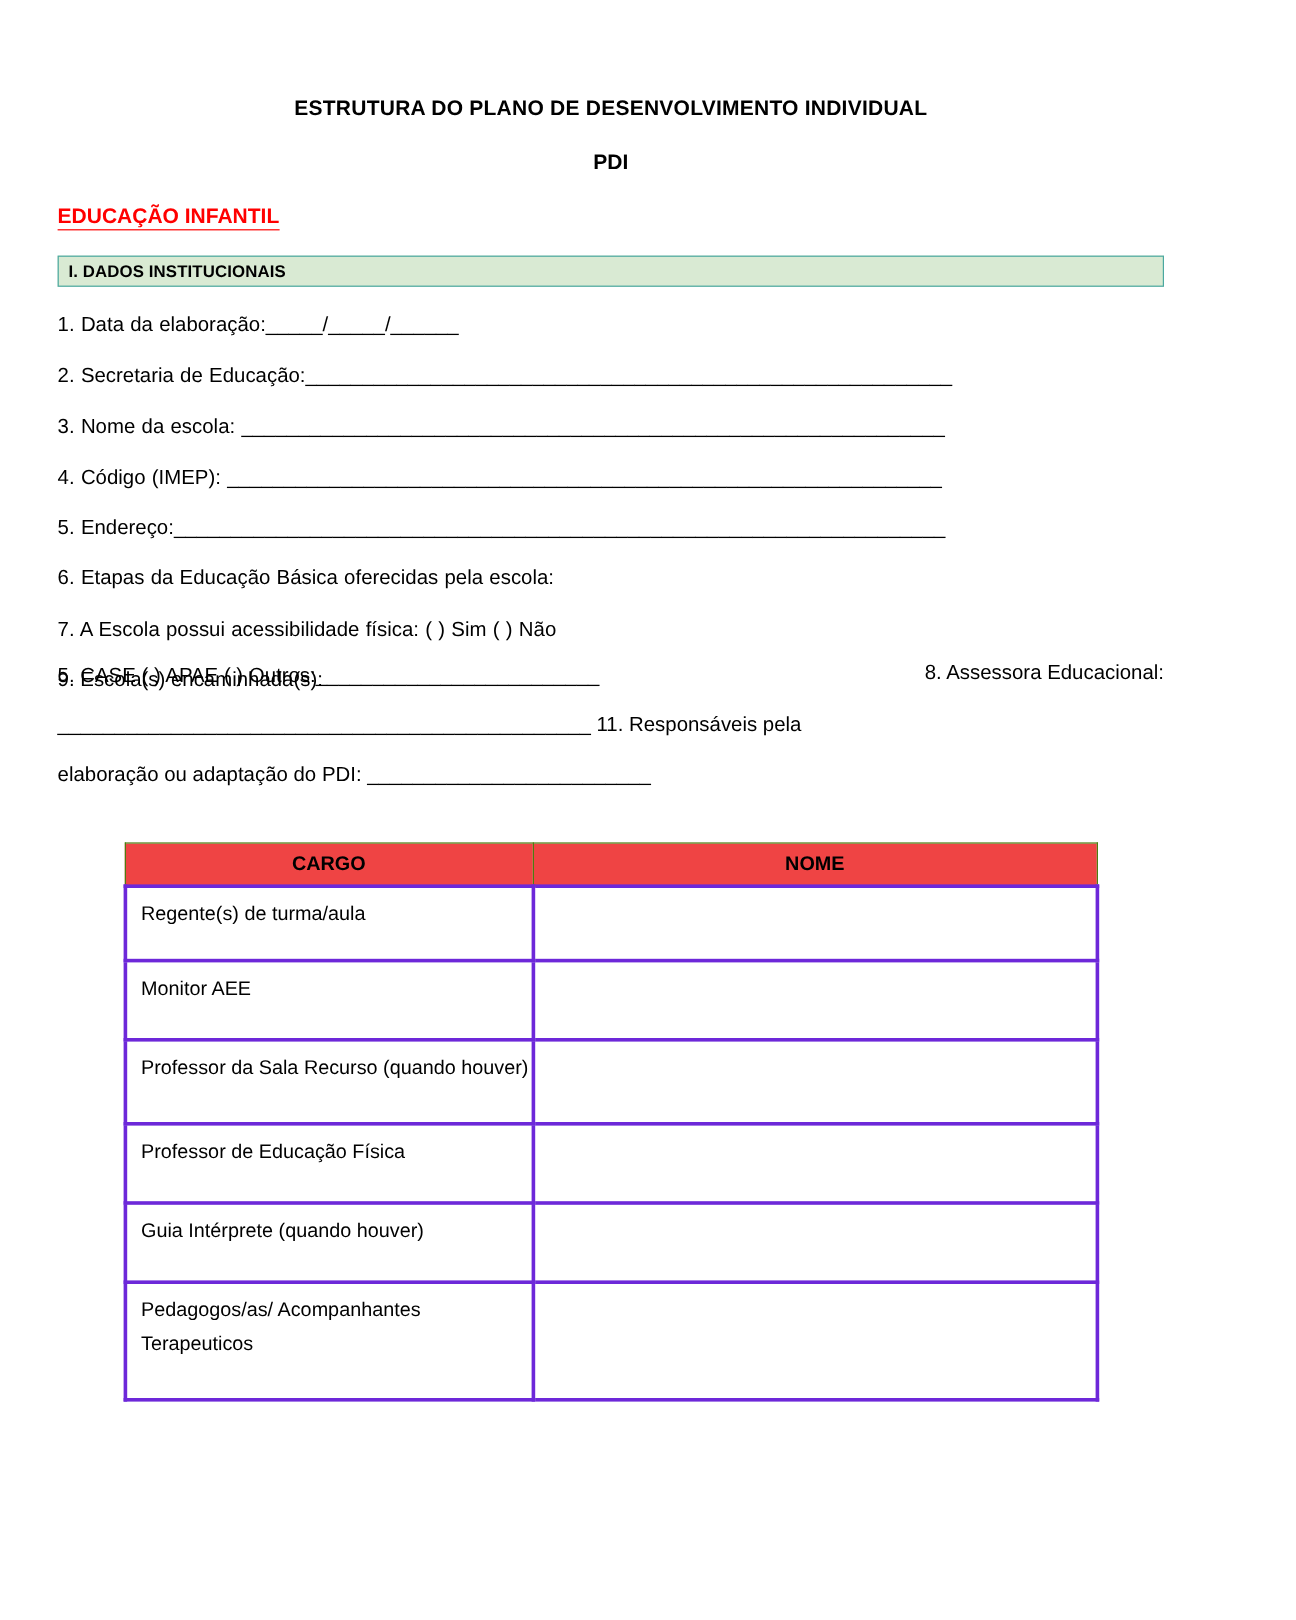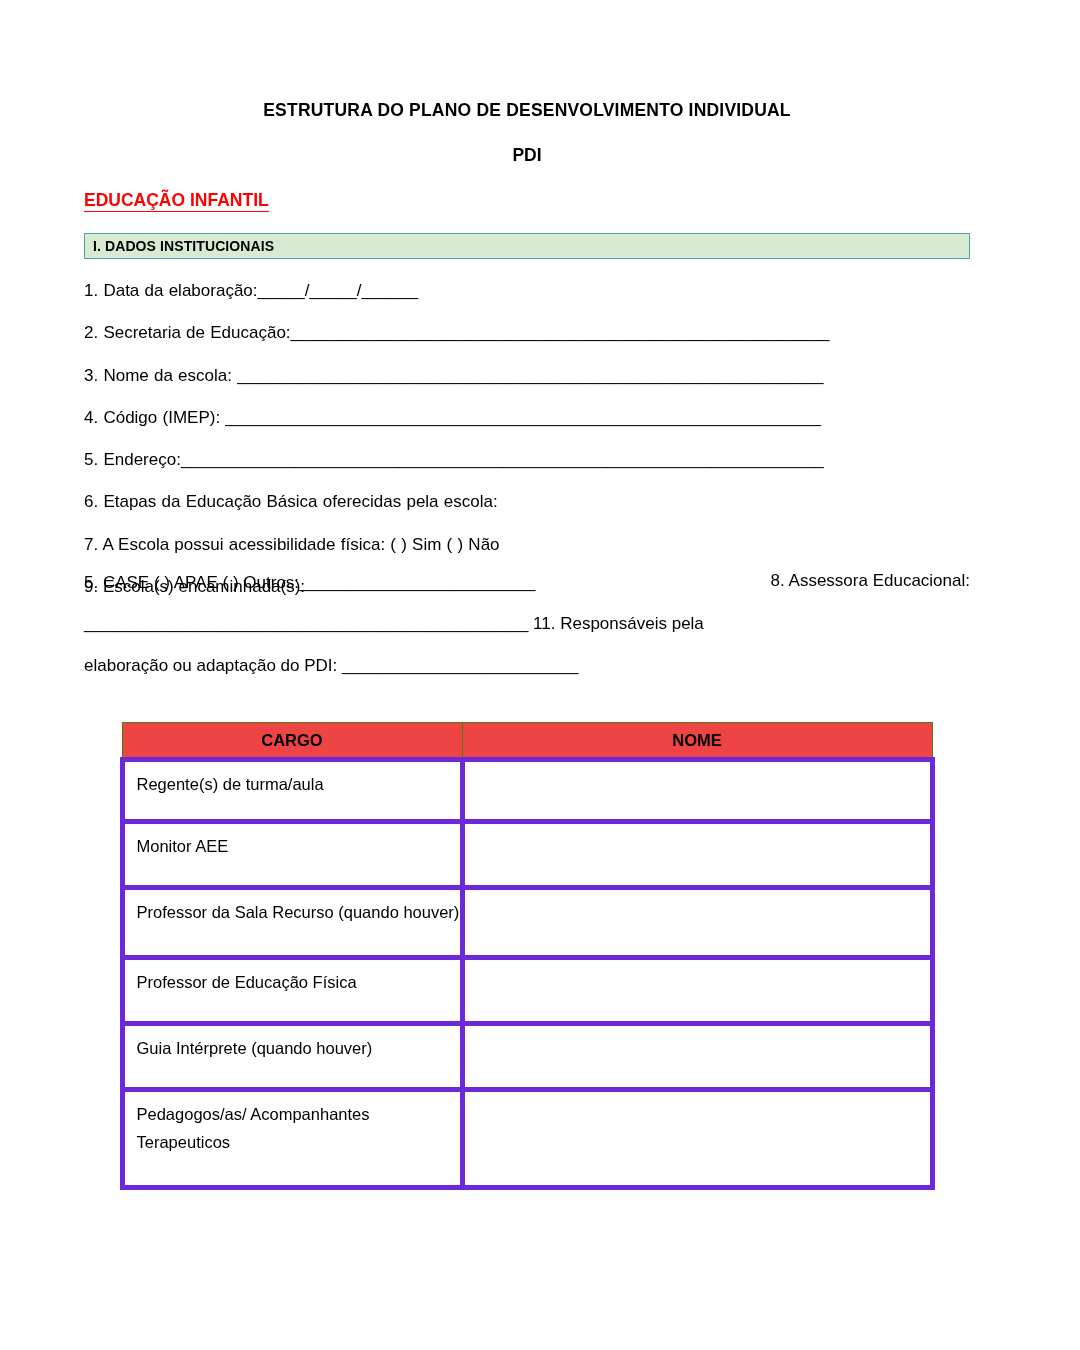--- a/index.html
+++ b/index.html
@@ -13,22 +13,21 @@
     font-family: "Liberation Sans", sans-serif;
     color: #000000;
     position: relative;
     overflow: hidden;
   }
   .page {
     position: relative;
     width: 1080px;
     height: 1026px;
     box-sizing: border-box;
-    padding: 60px 110px 0 84px;
-    margin-top: 20px;
+    padding: 60px 110px 0 48px;
   }
   .doc-title {
     text-align: center;
     font-weight: bold;
     font-size: 17.5px;
     letter-spacing: 0.2px;
     margin: 20px 0 0 0;
   }
   .doc-subtitle {
     text-align: center;
@@ -107,21 +106,21 @@
   table.cargo th {
     border: 1px solid #4d7c0f;
     background: #ef4444;
     font-size: 16.5px;
     font-weight: bold;
     text-align: center;
     height: 34px;
     padding: 0;
   }
   table.cargo td {
-    border: 5px solid #6d28d9;
+    border: 3px solid #6d28d9;
     font-size: 16.5px;
     vertical-align: top;
     padding: 8px 0 0 12px;
     line-height: 1.7;
   }
   table.cargo td.right {
     padding: 0;
   }
   .col-cargo { width: 340px; }
   .col-nome  { width: 470px; }

